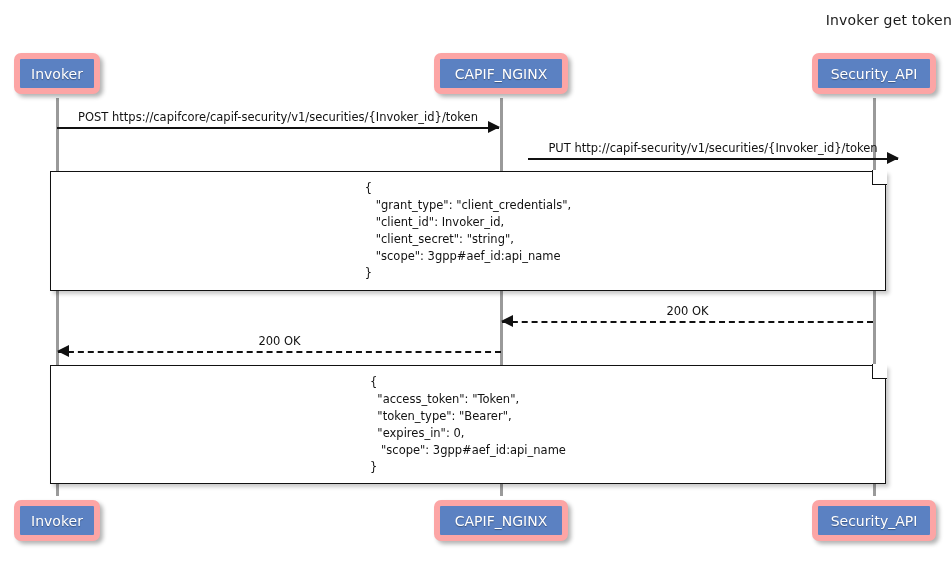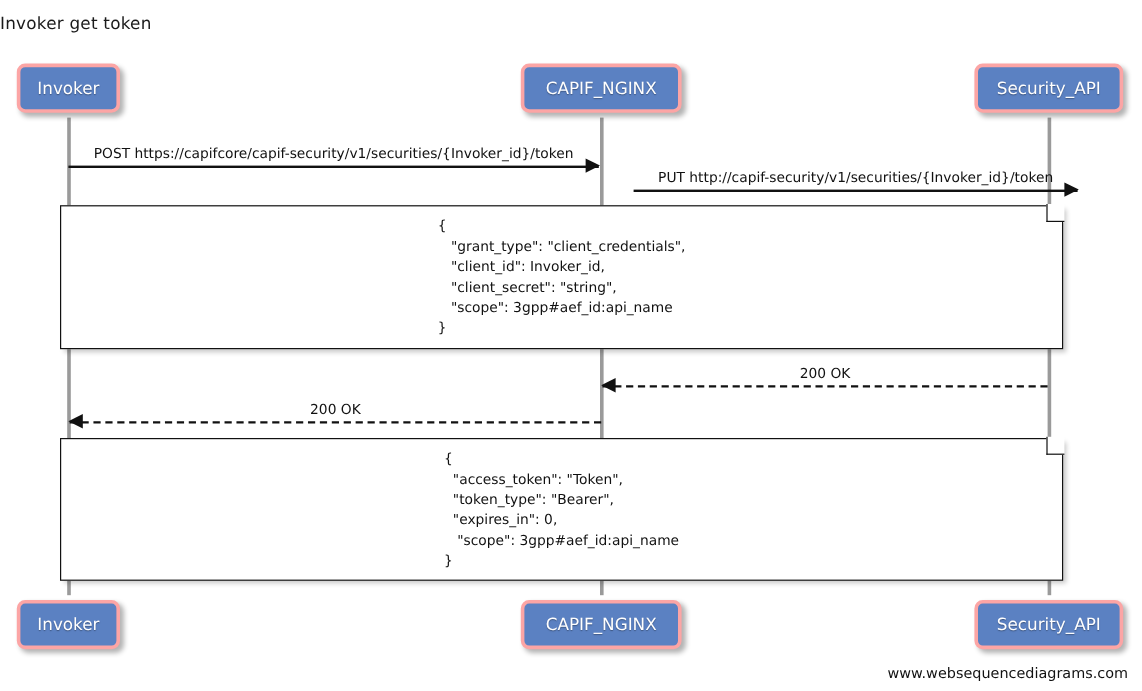--- a/index.html
+++ b/index.html
@@ -17,41 +17,41 @@
     background: #ffffff;
     overflow: hidden;
   }
 
   
   .diagram-title {
     position: absolute;
     left: 0;
     top: 12px;
     width: 952px;
-    text-align: left;
+    text-align: right;
     font-size: 14px;
     color: #1a1a1a;
     letter-spacing: 0.2px;
   }
 
   
   .lifeline {
     position: absolute;
     width: 3px;
     background: #9a9a9a;
     top: 98px;
     height: 398px;
   }
 
   
   .participant {
     position: absolute;
     box-sizing: border-box;
     background: #5b81c2;
-    border: 3px solid #fca5a5;
+    border: 6px solid #fca5a5;
     border-radius: 7px;
     color: #ffffff;
     font-size: 14px;
     text-align: center;
     line-height: 1;
     display: flex;
     align-items: center;
     justify-content: center;
     box-shadow: 3px 3px 4px rgba(0,0,0,0.30);
     text-shadow: 0 1px 1px rgba(0,0,0,0.35);
@@ -177,21 +177,21 @@
   <div class="participant" style="left:14px; top:53px; width:86px; height:41px;">
     <span>Invoker</span>
   </div>
   <div class="participant" style="left:434px; top:53px; width:134px; height:41px;">
     <span>CAPIF_NGINX</span>
   </div>
   <div class="participant" style="left:812px; top:53px; width:124px; height:41px;">
     <span>Security_API</span>
   </div>
 
-  <div class="msg" style="left:57px; top:138px; width:442px;">
+  <div class="msg" style="left:57px; top:127px; width:442px;">
     <div class="line"></div>
     <div class="head-right"></div>
     <div class="label">POST https://capifcore/capif-security/v1/securities/{Invoker_id}/token</div>
   </div>
 
   <div class="msg" style="left:528px; top:158px; width:370px;">
     <div class="line"></div>
     <div class="head-right"></div>
     <div class="label">PUT http://capif-security/v1/securities/{Invoker_id}/token</div>
   </div>
@@ -241,15 +241,14 @@
   <div class="participant" style="left:14px; top:500px; width:86px; height:41px;">
     <span>Invoker</span>
   </div>
   <div class="participant" style="left:434px; top:500px; width:134px; height:41px;">
     <span>CAPIF_NGINX</span>
   </div>
   <div class="participant" style="left:812px; top:500px; width:124px; height:41px;">
     <span>Security_API</span>
   </div>
 
-  <div class="footer">www.websequencediagrams.com</div>
 
 </div>
 
 </body></html>

